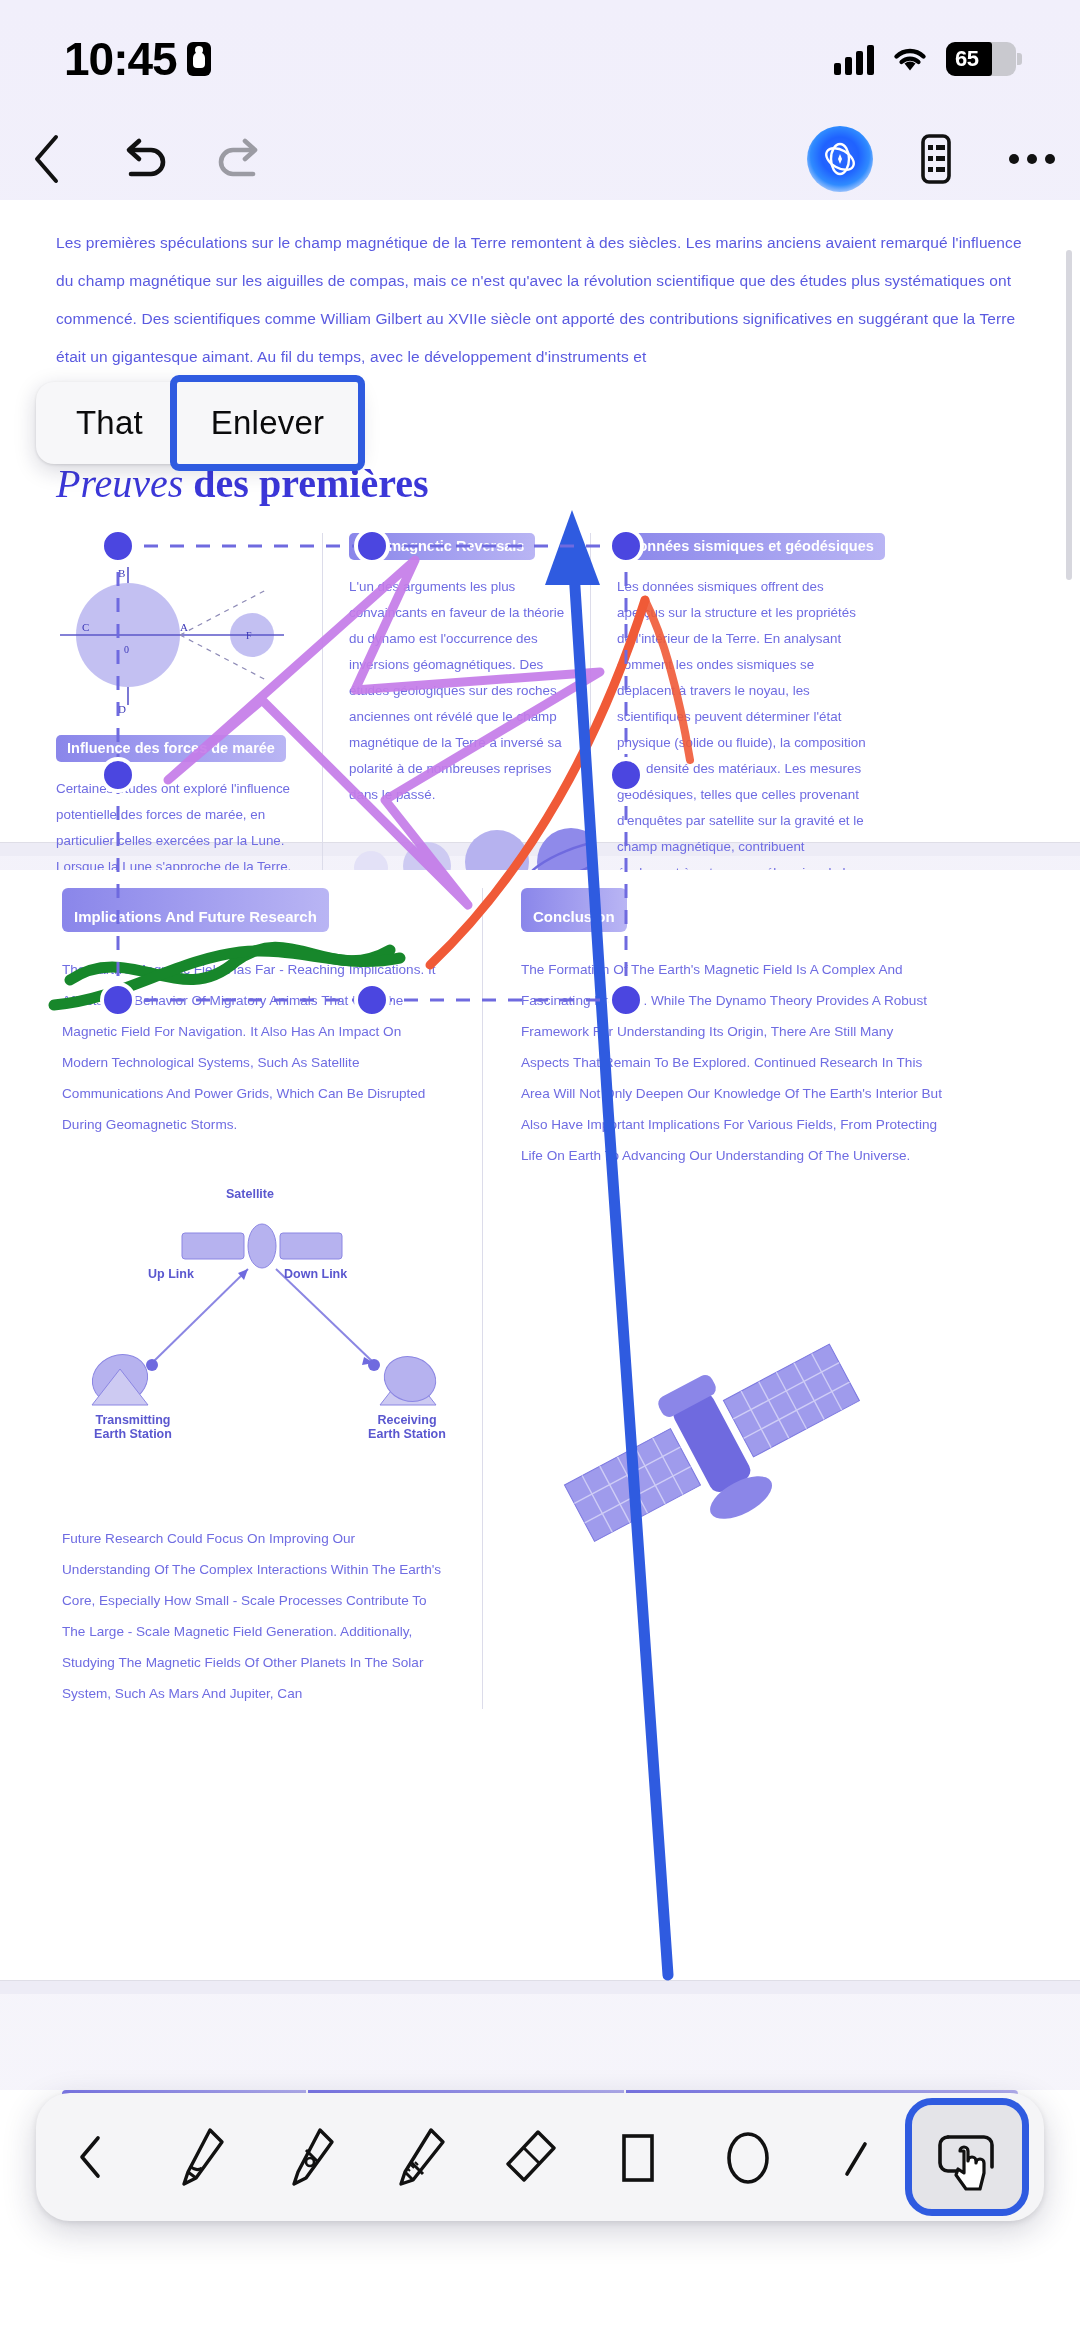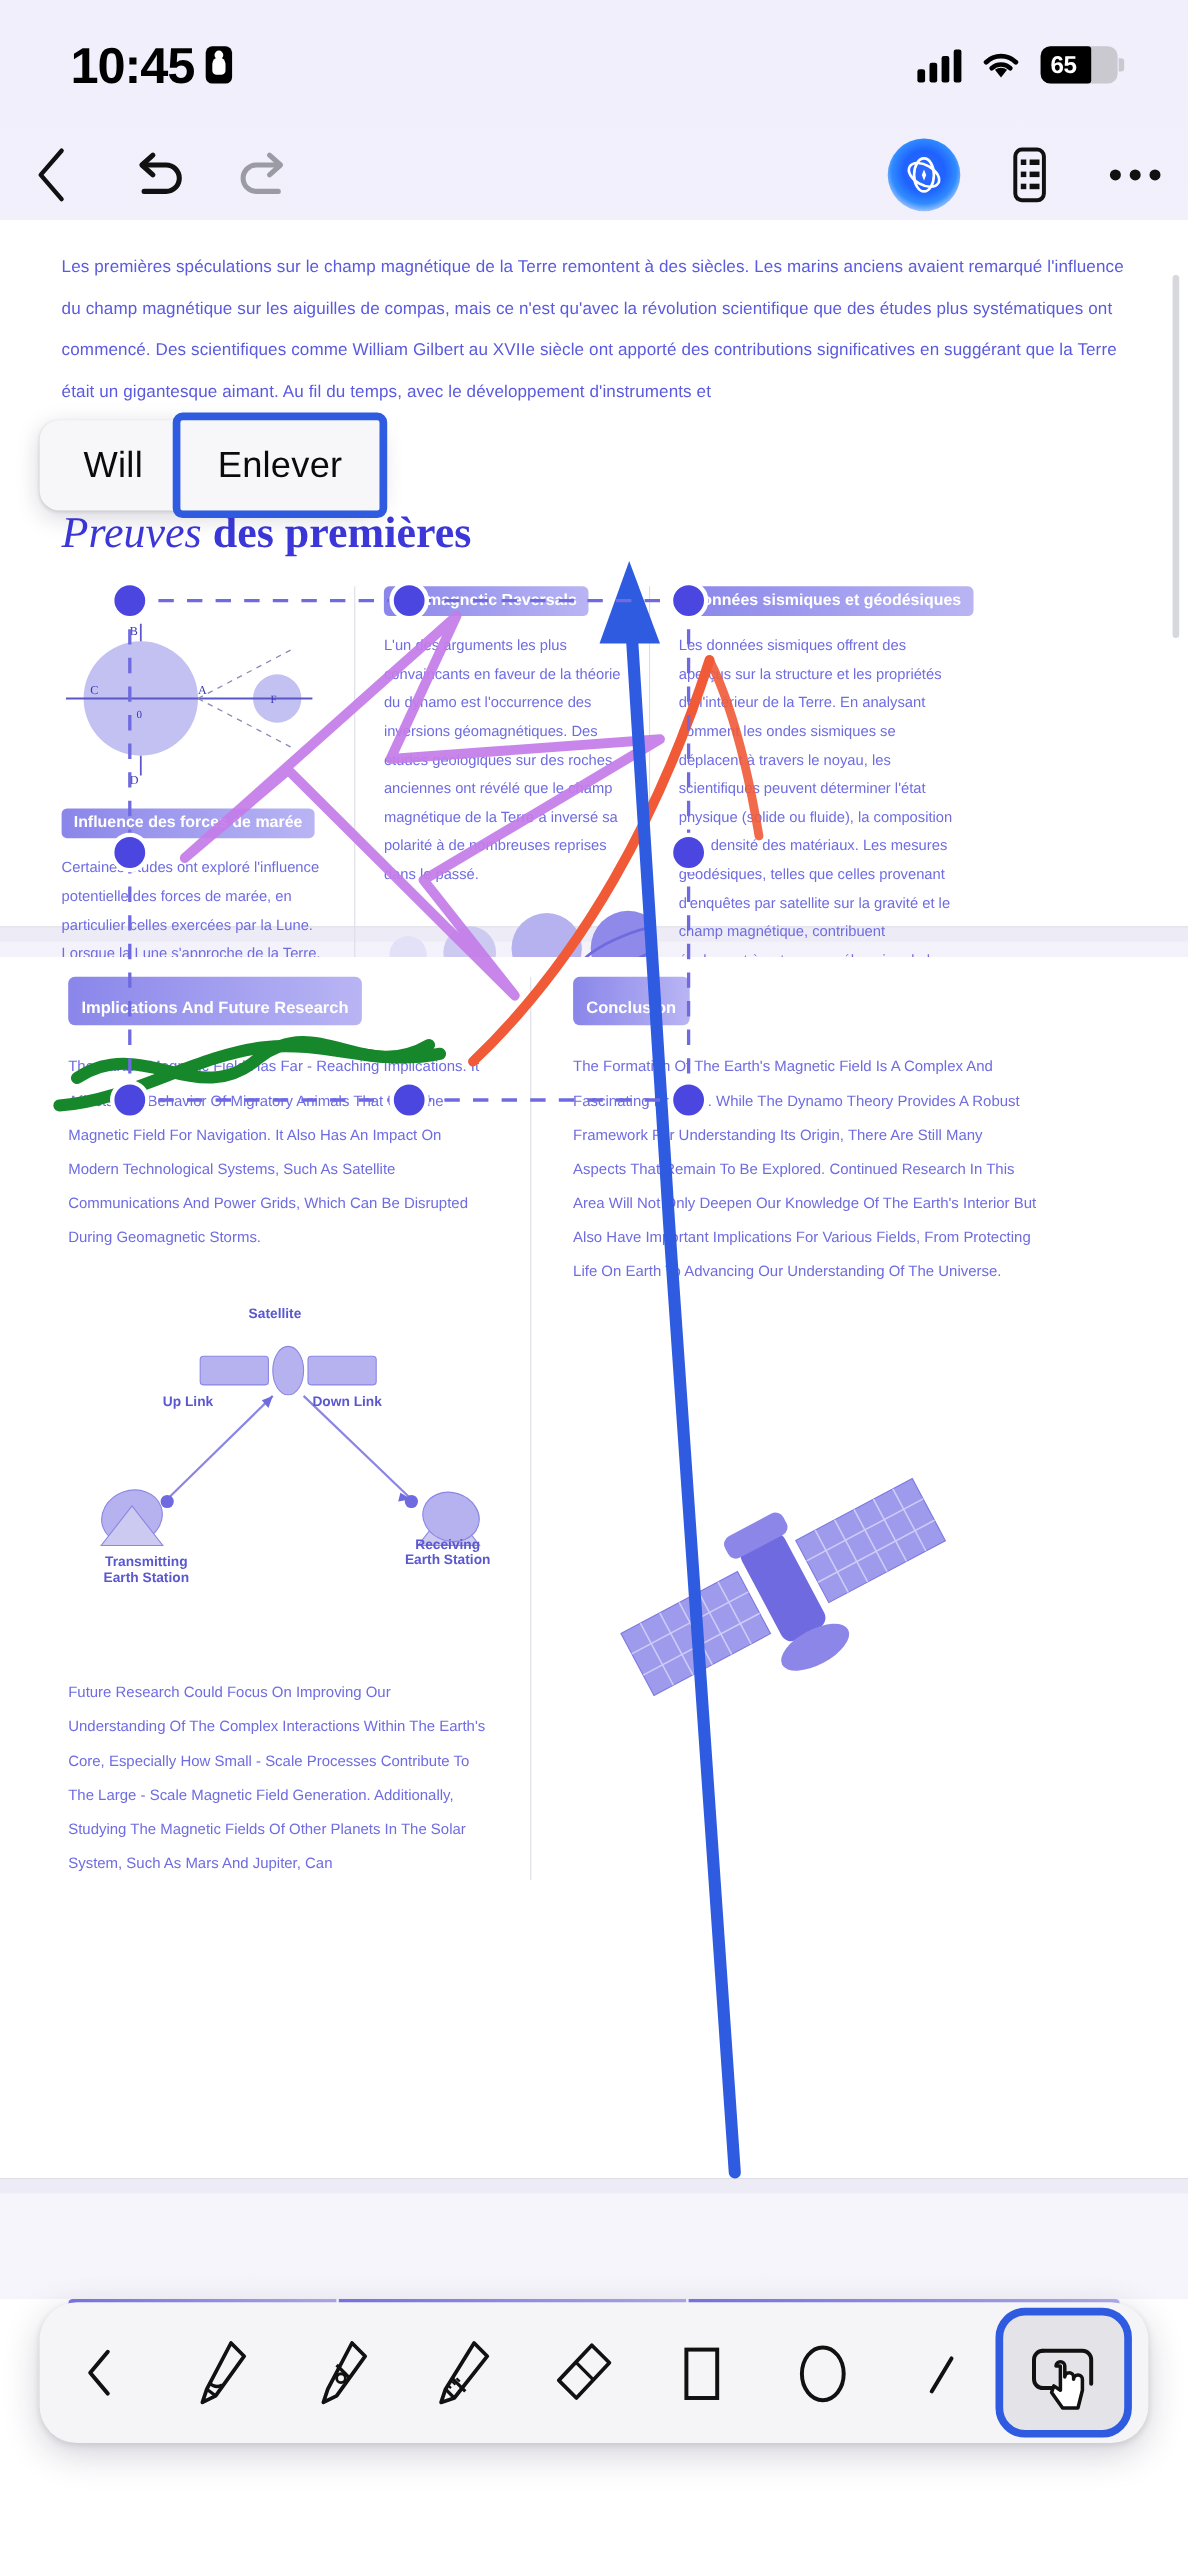--- a/index.html
+++ b/index.html
@@ -353,21 +353,21 @@
               <ellipse cx="58" cy="196" rx="28" ry="24" fill="#b6b2ef" stroke="#8b86e3" transform="rotate(-20 58 196)"></ellipse>
               <polygon points="30,222 86,222 58,186" fill="#cdcaf2" stroke="#8b86e3"></polygon>
               <polygon points="318,222 374,222 346,186" fill="#cdcaf2" stroke="#8b86e3"></polygon>
               <ellipse cx="348" cy="196" rx="26" ry="22" fill="#b6b2ef" stroke="#8b86e3" transform="rotate(18 348 196)"></ellipse>
             </svg>
             <span class="sd-label" style="left:164px; top:4px">Satellite</span>
             <span class="sd-label" style="left:86px; top:84px">Up Link</span>
             <span class="sd-label" style="left:222px; top:84px">Down Link</span>
             <span class="sd-label" style="left:16px; top:230px; white-space:pre-line; text-align:center; width:110px">Transmitting
 Earth Station</span>
-            <span class="sd-label" style="left:290px; top:214px; white-space:pre-line; text-align:center; width:110px">Receiving
+            <span class="sd-label" style="left:290px; top:230px; white-space:pre-line; text-align:center; width:110px">Receiving
 Earth Station</span>
           </div>
 
           <p class="body2" style="margin-top:110px">Future Research Could Focus On Improving Our Understanding Of The Complex Interactions Within The Earth's Core, Especially How Small - Scale Processes Contribute To The Large - Scale Magnetic Field Generation. Additionally, Studying The Magnetic Fields Of Other Planets In The Solar System, Such As Mars And Jupiter, Can</p>
         </div>
 
         <div class="c2r">
           <span class="chip2">Conclusion</span>
           <p class="body2">The Formation Of The Earth's Magnetic Field Is A Complex And Fascinating Process. While The Dynamo Theory Provides A Robust Framework For Understanding Its Origin, There Are Still Many Aspects That Remain To Be Explored. Continued Research In This Area Will Not Only Deepen Our Knowledge Of The Earth's Interior But Also Have Important Implications For Various Fields, From Protecting Life On Earth To Advancing Our Understanding Of The Universe.</p>
 
@@ -436,21 +436,21 @@
       <circle cx="626" cy="546" r="16" fill="#4b46e0" stroke="#fff" stroke-width="4"></circle>
       <circle cx="118" cy="775" r="16" fill="#4b46e0" stroke="#fff" stroke-width="4"></circle>
       <circle cx="626" cy="775" r="16" fill="#4b46e0" stroke="#fff" stroke-width="4"></circle>
       <circle cx="118" cy="1000" r="16" fill="#4b46e0" stroke="#fff" stroke-width="4"></circle>
       <circle cx="372" cy="1000" r="16" fill="#4b46e0" stroke="#fff" stroke-width="4"></circle>
       <circle cx="626" cy="1000" r="16" fill="#4b46e0" stroke="#fff" stroke-width="4"></circle>
     </g>
   </svg>
 
   <div class="ctx-menu">
-    <div class="ctx-item first">Will</div>
+    <div class="ctx-item first">That</div>
     <div class="ctx-item hl">Enlever</div>
   </div>
 
   <div class="scroll-hint"></div>
 
   <div class="bottombar">
     <div class="bb-item">
       <svg width="34" height="48" viewBox="0 0 34 48">
           <path d="M24 5 L8 24 L24 43" stroke="#111" stroke-width="3.6" fill="none" stroke-linecap="round" stroke-linejoin="round"></path>
         </svg>

